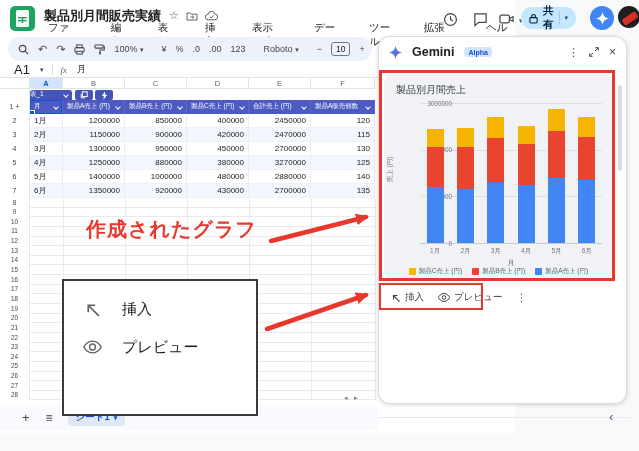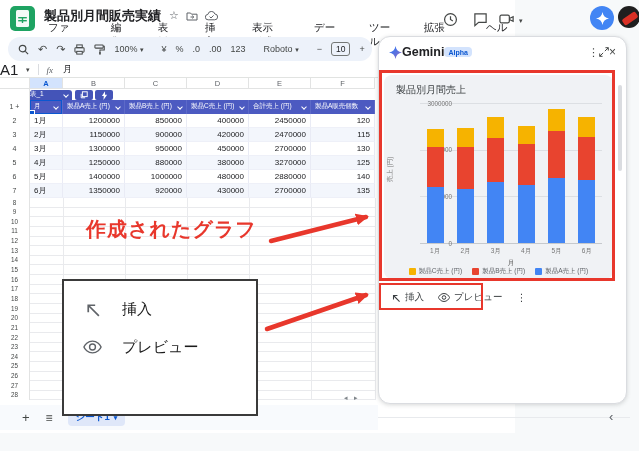--- a/index.html
+++ b/index.html
@@ -26,21 +26,21 @@
   .toolbar { left:8px; top:37px; width:364px; height:24px; background:#edf2fa; border-radius:12px; display:flex; align-items:center; padding:0 10px; gap:9px; font-size:9px; color:#444746; }
   .tb-sep { width:1px; height:13px; background:#c7cbd1; }
   .tb-txt { white-space:nowrap; }
   .fsz-box { border:1px solid #747775; border-radius:3px; padding:0 4px; font-size:8.5px; line-height:12px; color:#202124; }
   .caret { display:inline-block; font-size:7px; color:#444746; }
   .chev-up { width:6px; height:6px; border-left:1.4px solid #444746; border-top:1.4px solid #444746; transform:rotate(45deg); margin-left:auto; margin-top:2px; }
   .u-glyph { font-size:11px; line-height:11px; }
 
   
   .fxbar { left:0; top:62px; width:378px; height:16px; border-bottom:1px solid #e1e3e1; display:flex; align-items:center; }
-  .fx-ref { font-size:15px; color:#202124; width:26px; }
+  .fx-ref { margin-left:14px; font-size:13px; color:#202124; width:26px; }
   .fx-div { width:1px; height:11px; background:#dadce0; margin:0 8px; }
   .fx-sym { font-style:italic; font-size:9px; color:#5f6368; font-family:"Liberation Serif", serif; }
   .fx-val { margin-left:10px; font-size:9px; color:#202124; }
 
   
   .sheet { left:0; top:78px; width:378px; height:327px; background:#fff; overflow:hidden; }
   .colhead { position:absolute; top:0; height:11px; border-right:1px solid #e2e3e3; border-bottom:1px solid #e2e3e3; font-size:7.5px; color:#5f6368; text-align:center; line-height:11px; background:#fff; }
   .colhead.sel { background:#d3e3fd; color:#0b57d0; font-weight:bold; }
   .gut-corner { position:absolute; left:0; top:0; width:30px; height:11px; border-right:1px solid #e2e3e3; border-bottom:1px solid #e2e3e3; background:#fff; }
   .gutter-col { position:absolute; left:0; top:11px; width:30px; height:311px; border-right:1px solid #e2e3e3; background:#fff; }
@@ -62,21 +62,21 @@
   .scr { position:absolute; font-size:7px; color:#80868b; }
 
   
   .tabbar { left:0; top:405px; width:378px; height:25px; background:#f8fafd; display:flex; align-items:center; }
   .tab-ico { color:#444746; font-size:13px; margin-left:22px; }
   .tab-ico2 { color:#444746; font-size:12px; margin-left:16px; letter-spacing:-1px; }
   .sheet-tab { margin-left:16px; height:17px; background:#dfe7f9; border-radius:4px; display:flex; align-items:center; padding:0 8px; gap:4px; color:#0b57d0; font-size:9.5px; font-weight:bold; }
 
   
   .panel { left:378px; top:36px; width:249px; height:368px; background:#fff; border:1px solid #dadce0; border-radius:12px; box-shadow:0 1px 4px rgba(60,64,67,.2); }
-  .p-head { position:absolute; left:0; top:0; width:100%; height:30px; display:flex; align-items:center; padding:0 10px; gap:0; }
+  .p-head { position:absolute; left:0; top:0; width:100%; height:30px; display:flex; align-items:center; padding:0 10px; gap:10px; }
   .p-title { font-size:12.5px; color:#202124; font-weight:bold; }
   .p-badge { font-size:7px; color:#0b57d0; background:#d3e3fd; border-radius:4px; padding:1.5px 4px; font-weight:bold; }
   .p-hico { margin-left:auto; color:#444746; }
   .p-hico2 { color:#444746; }
   .chart-card { position:absolute; left:5px; top:38px; width:229px; height:204px; background:#f0f2f5; border-radius:8px; }
   .c-title { position:absolute; left:12px; top:8px; font-size:10px; color:#3c4043; }
   .c-plot { position:absolute; left:36px; top:28px; width:182px; height:140px; }
   .c-grid { position:absolute; left:0; width:182px; height:1px; background:#dcdfe3; }
   .c-tick { position:absolute; right:150px; width:60px; text-align:right; font-size:6.3px; color:#757575; }
   .c-bar { position:absolute; bottom:0; width:17px; display:flex; flex-direction:column-reverse; }
@@ -157,20 +157,31 @@
       </svg>
   </div>
   <div class="abs hdr-ico" style="left:499px">
     <svg width="16" height="14" viewBox="0 0 17 14">
         <rect x="1" y="3" width="10" height="8" rx="1.5" fill="none" stroke="#444746" stroke-width="1.3"></rect>
         <path d="M11 6.5 L15 4.5 v5 L11 7.5" fill="none" stroke="#444746" stroke-width="1.3"></path>
       </svg>
   </div>
   <span class="abs caret" style="left:519px; top:17px">▾</span>
 
+  <div class="abs share-pill">
+    <span>
+      <svg width="9" height="11" viewBox="0 0 10 12">
+          <rect x="1" y="5" width="8" height="6" rx="1" fill="none" stroke="#001d35" stroke-width="1.2"></rect>
+          <path d="M3 5 V3.5 a2 2 0 0 1 4 0 V5" fill="none" stroke="#001d35" stroke-width="1.2"></path>
+        </svg>
+    </span>
+    <span class="lbl">共有</span>
+    <span class="share-div"></span>
+    <span class="caret">▾</span>
+  </div>
 
   <div class="abs gem-circle">
     <svg width="13" height="13" viewBox="0 0 24 24">
         <path d="M12 0 C13 7 17 11 24 12 C17 13 13 17 12 24 C11 17 7 13 0 12 C7 11 11 7 12 0 Z" fill="#ffffff"></path>
       </svg>
   </div>
   <div class="abs avatar">
       <i></i>
     </div>
 

